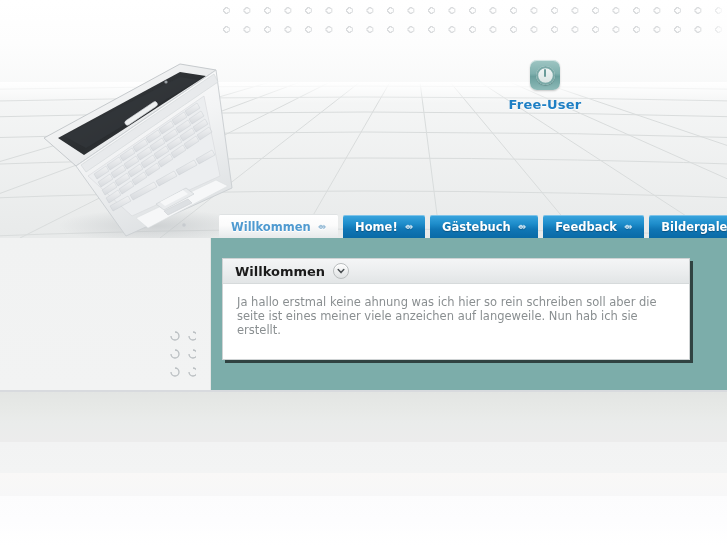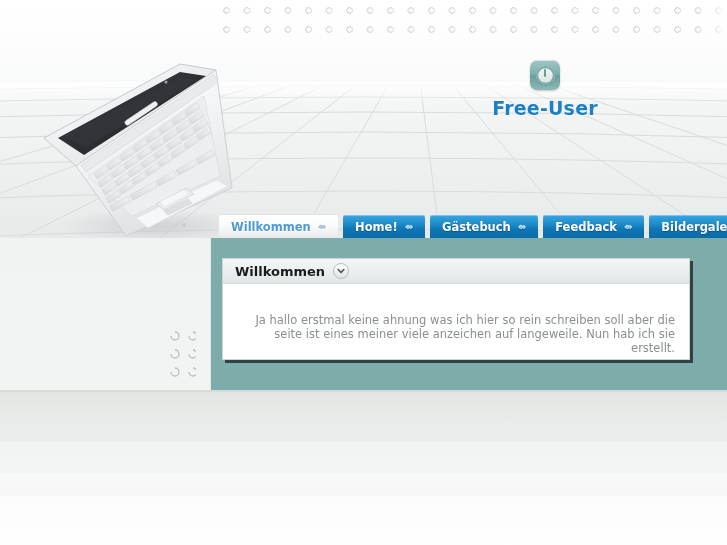--- a/index.html
+++ b/index.html
@@ -52,21 +52,21 @@
     width:19px;height:19px;border-radius:50%;
     background:linear-gradient(to bottom,#f4f7f7,#d6e2e1);
     box-shadow:inset 0 0 0 2.2px #7aa9a7, 0 1px 1px rgba(0,0,0,.18);
     position:relative;
   }
   .logo-circle::after{
     content:"";position:absolute;left:50%;top:3px;margin-left:-1px;
     width:2px;height:8px;background:#6a9b99;border-radius:1px;
   }
   .brand-name{
-    margin-top:7px;font-size:19px;font-weight:bold;color:#1e7fc4;
+    margin-top:7px;font-size:13px;font-weight:bold;color:#1e7fc4;
     letter-spacing:.2px;text-shadow:0 1px 0 rgba(255,255,255,.9);
   }
 
   
   .tabbar{position:absolute;left:219px;top:215px;height:23px;display:flex;gap:5px;z-index:6;}
   .tab{
     height:23px;box-sizing:border-box;display:flex;align-items:center;gap:7px;
     padding:0 12px;font-size:11.5px;font-weight:bold;white-space:nowrap;
     background:linear-gradient(to bottom,#3ba6df 0%,#1e8dcb 38%,#0f76b5 62%,#0a6aa6 100%);
     color:#ffffff;border-top-left-radius:2px;border-top-right-radius:2px;
@@ -99,21 +99,21 @@
     border-bottom:1px solid #d6dadb;
   }
   .card-title{font-size:13px;font-weight:bold;color:#1b1b1b;}
   .chev-btn{
     width:14px;height:14px;border-radius:50%;
     background:linear-gradient(to bottom,#fdfdfd,#dfe2e3);
     border:1px solid #b9bdbe;display:flex;align-items:center;justify-content:center;
     box-shadow:inset 0 1px 0 #fff;cursor:pointer;
   }
   .chev-btn svg{display:block;}
-  .card-body{padding:29px 14px 0 14px;text-align:right;}
+  .card-body{padding:11px 14px 0 14px;}
   .card-body p{
     margin:0;font-size:11.5px;line-height:14px;color:#8a8f91;
   }
   .card-body p.second{margin-top:12px;}
 
   
   .dots-left{position:absolute;left:164px;top:330px;width:32px;height:50px;z-index:2;}
 
   
   .band-a{position:absolute;left:0;top:390px;width:727px;height:2px;background:#d8dade;z-index:1;}

